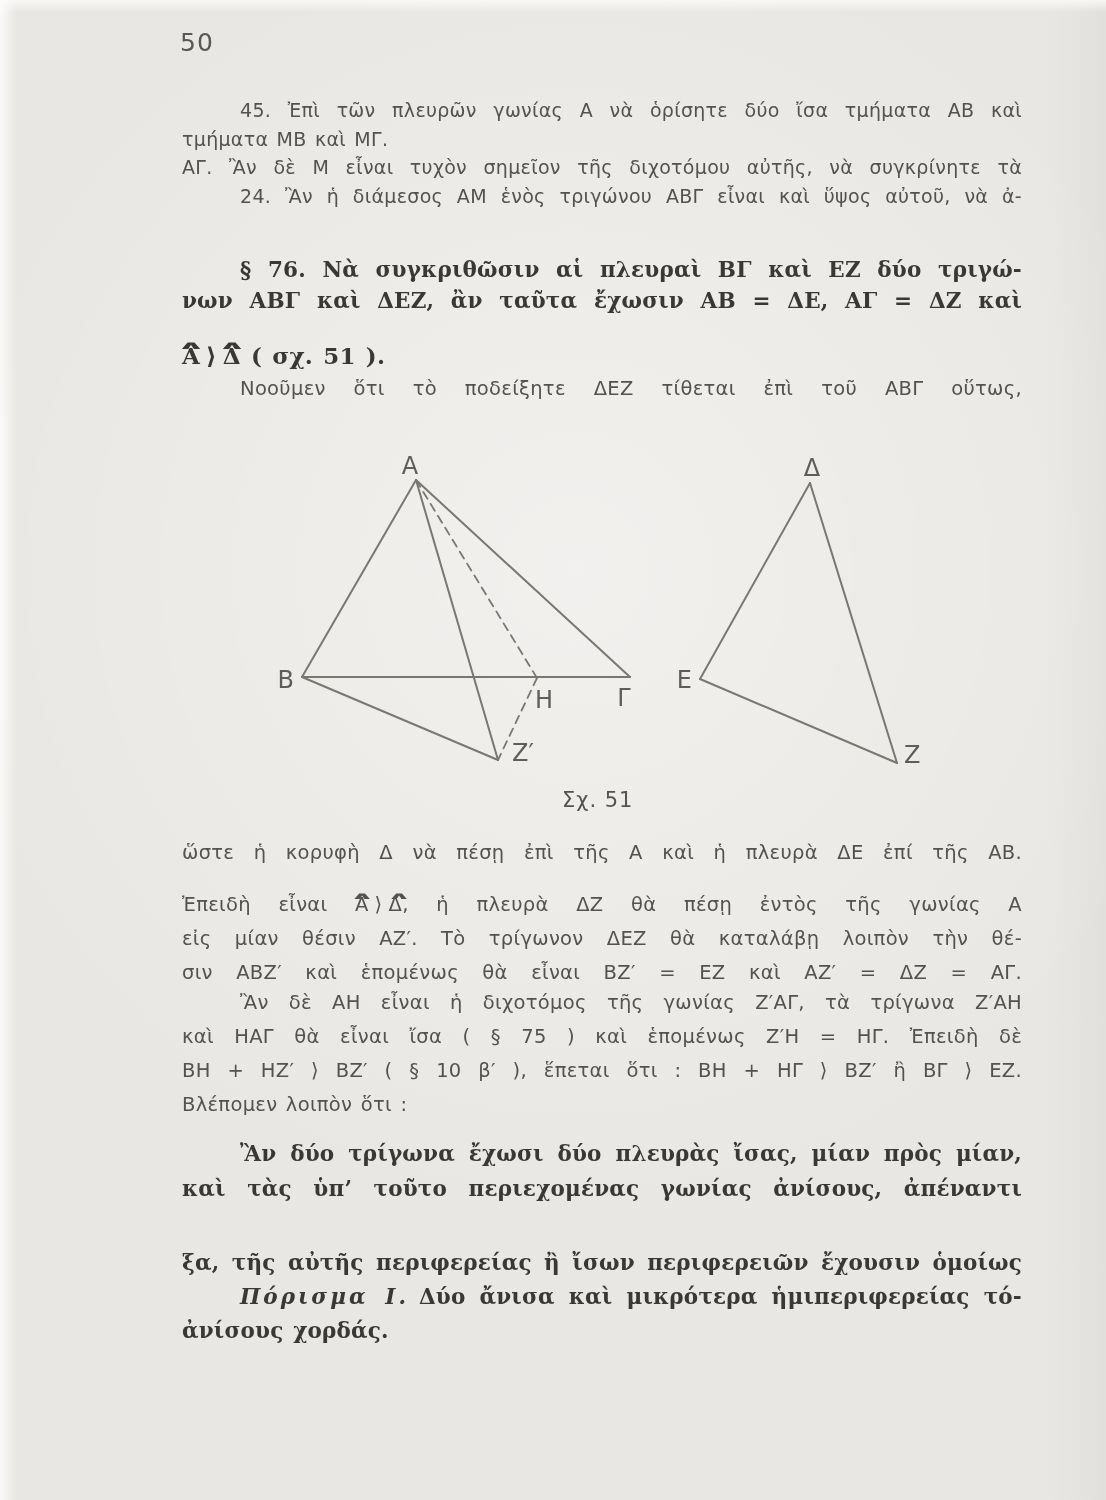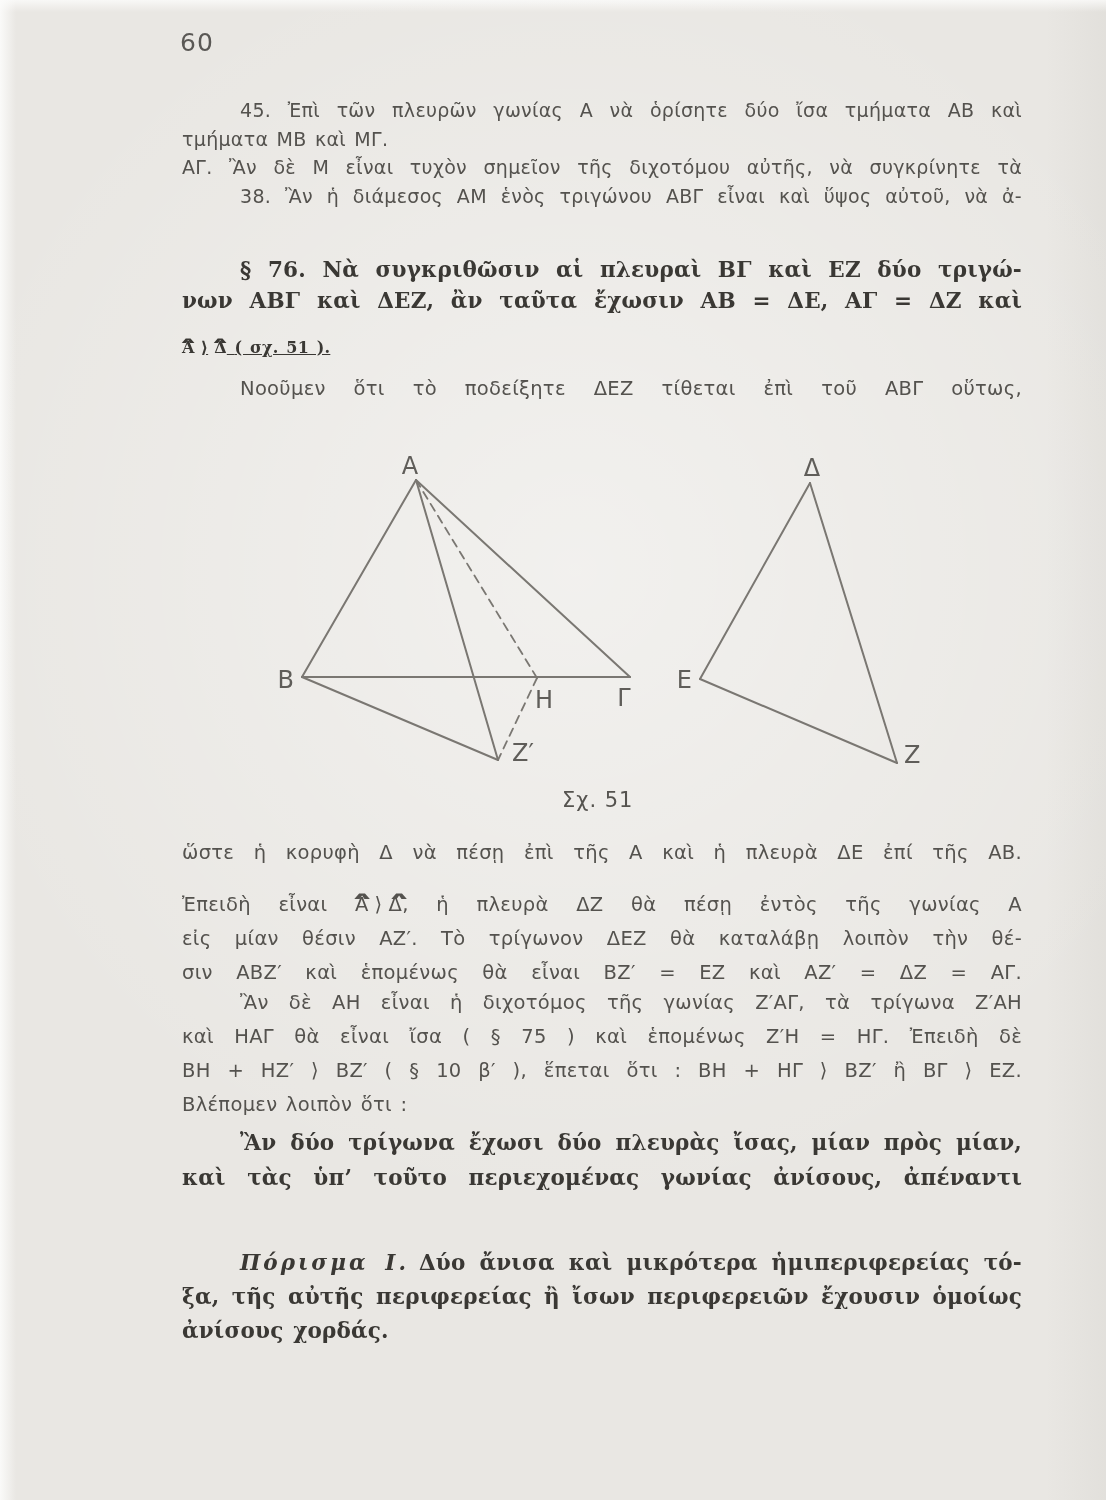--- a/index.html
+++ b/index.html
@@ -26,22 +26,22 @@
   .para .line { white-space:normal; }
   .line.full { text-align:justify; text-align-last:justify; }
   .line.indent { padding-left:58px; }
   .ex { font-size:19px; line-height:28.6px; letter-spacing:0.3px; word-spacing:2px; }
   .bodytext { font-size:19.5px; line-height:34px; letter-spacing:0.3px; word-spacing:2px; }
   .boldtext {
     font-family:"DejaVu Serif", serif; font-weight:bold;
     color:#3a3834; font-size:21px; letter-spacing:0.2px; word-spacing:2px;
   }
   .heading { line-height:31px; }
-  .heading .hatline { margin-top:12px; line-height:40px; font-size:16px;text-decoration:underline; }
-  .theorem { line-height:34.7px; }
+  .heading .hatline { margin-top:20px; line-height:40px; font-size:23px; }
+  .theorem { line-height:34.7px;margin-top:11px; }
   .porisma { line-height:34px; }
   .porisma .label { font-style:italic; font-weight:bold; letter-spacing:3px; padding-right:10px; }
   .hat { position:relative; display:inline-block; }
   .hat::before {
     content:"\2227";
     position:absolute; left:50%; top:-0.60em;
     transform:translateX(-50%) scale(2.0,0.62);
     font-size:0.78em; font-weight:600; letter-spacing:0;
   }
   .gtsym { padding:0 6px; }
@@ -51,30 +51,30 @@
   }
   .figure text.caption { font-size:21px; fill:#55534f; letter-spacing:1px; }
   .edge { stroke:#7a7772; stroke-width:2; stroke-linecap:round; fill:none; }
   .edge.dashed { stroke-dasharray:8 6; stroke-width:1.8; }
 </style>
 </head>
 <body>
 
 <div class="page">
 
-  <div class="pageno">60</div>
+  <div class="pageno">50</div>
 
   <div class="para ex" style="top:96px">
     <div class="line indent full">45. Ἐπὶ τῶν πλευρῶν γωνίας Α νὰ ὁρίσητε δύο ἴσα τμήματα ΑΒ καὶ</div>
     <div class="line">τμήματα ΜΒ καὶ ΜΓ.</div>
     <div class="line full">ΑΓ. Ἂν δὲ Μ εἶναι τυχὸν σημεῖον τῆς διχοτόμου αὐτῆς, νὰ συγκρίνητε τὰ</div>
   </div>
 
   <div class="para ex" style="top:182px">
-    <div class="line indent full">38. Ἂν ἡ διάμεσος ΑΜ ἑνὸς τριγώνου ΑΒΓ εἶναι καὶ ὕψος αὐτοῦ, νὰ ἀ-</div>
+    <div class="line indent full">24. Ἂν ἡ διάμεσος ΑΜ ἑνὸς τριγώνου ΑΒΓ εἶναι καὶ ὕψος αὐτοῦ, νὰ ἀ-</div>
   </div>
 
   <div class="para boldtext heading" style="top:254px; font-size:21.5px;">
     <div class="line indent full">§ 76. Νὰ συγκριθῶσιν αἱ πλευραὶ ΒΓ καὶ ΕΖ δύο τριγώ-</div>
     <div class="line full">νων ΑΒΓ καὶ ΔΕΖ, ἂν ταῦτα ἔχωσιν ΑΒ = ΔΕ, ΑΓ = ΔΖ καὶ</div>
     <div class="line hatline">
       <span class="hat">Α</span><span class="gtsym">⟩</span><span class="hat">Δ</span>
       <span>( σχ. 51 ).</span>
     </div>
   </div>
@@ -128,20 +128,20 @@
     <div class="line full">ΒΗ + ΗΖ′ ⟩ ΒΖ′ ( § 10 β′ ), ἕπεται ὅτι : ΒΗ + ΗΓ ⟩ ΒΖ′ ἢ ΒΓ ⟩ ΕΖ.</div>
     <div class="line">Βλέπομεν λοιπὸν ὅτι :</div>
   </div>
 
   <div class="para boldtext theorem" style="top:1126px; font-size:21.5px;">
     <div class="line indent full">Ἂν δύο τρίγωνα ἔχωσι δύο πλευρὰς ἴσας, μίαν πρὸς μίαν,</div>
     <div class="line full">καὶ τὰς ὑπ’ τοῦτο περιεχομένας γωνίας ἀνίσους, ἀπέναντι</div>
   </div>
 
   <div class="para boldtext porisma" style="top:1246px; font-size:21.5px;">
+    <div class="line full">ξα, τῆς αὐτῆς περιφερείας ἢ ἴσων περιφερειῶν ἔχουσιν ὁμοίως</div>
     <div class="line indent full">
       <span class="label">Πόρισμα Ι.</span><span>Δύο ἄνισα καὶ μικρότερα ἡμιπεριφερείας τό-</span>
     </div>
-    <div class="line full">ξα, τῆς αὐτῆς περιφερείας ἢ ἴσων περιφερειῶν ἔχουσιν ὁμοίως</div>
     <div class="line">ἀνίσους χορδάς.</div>
   </div>
 
 </div>
 
 </body></html>

